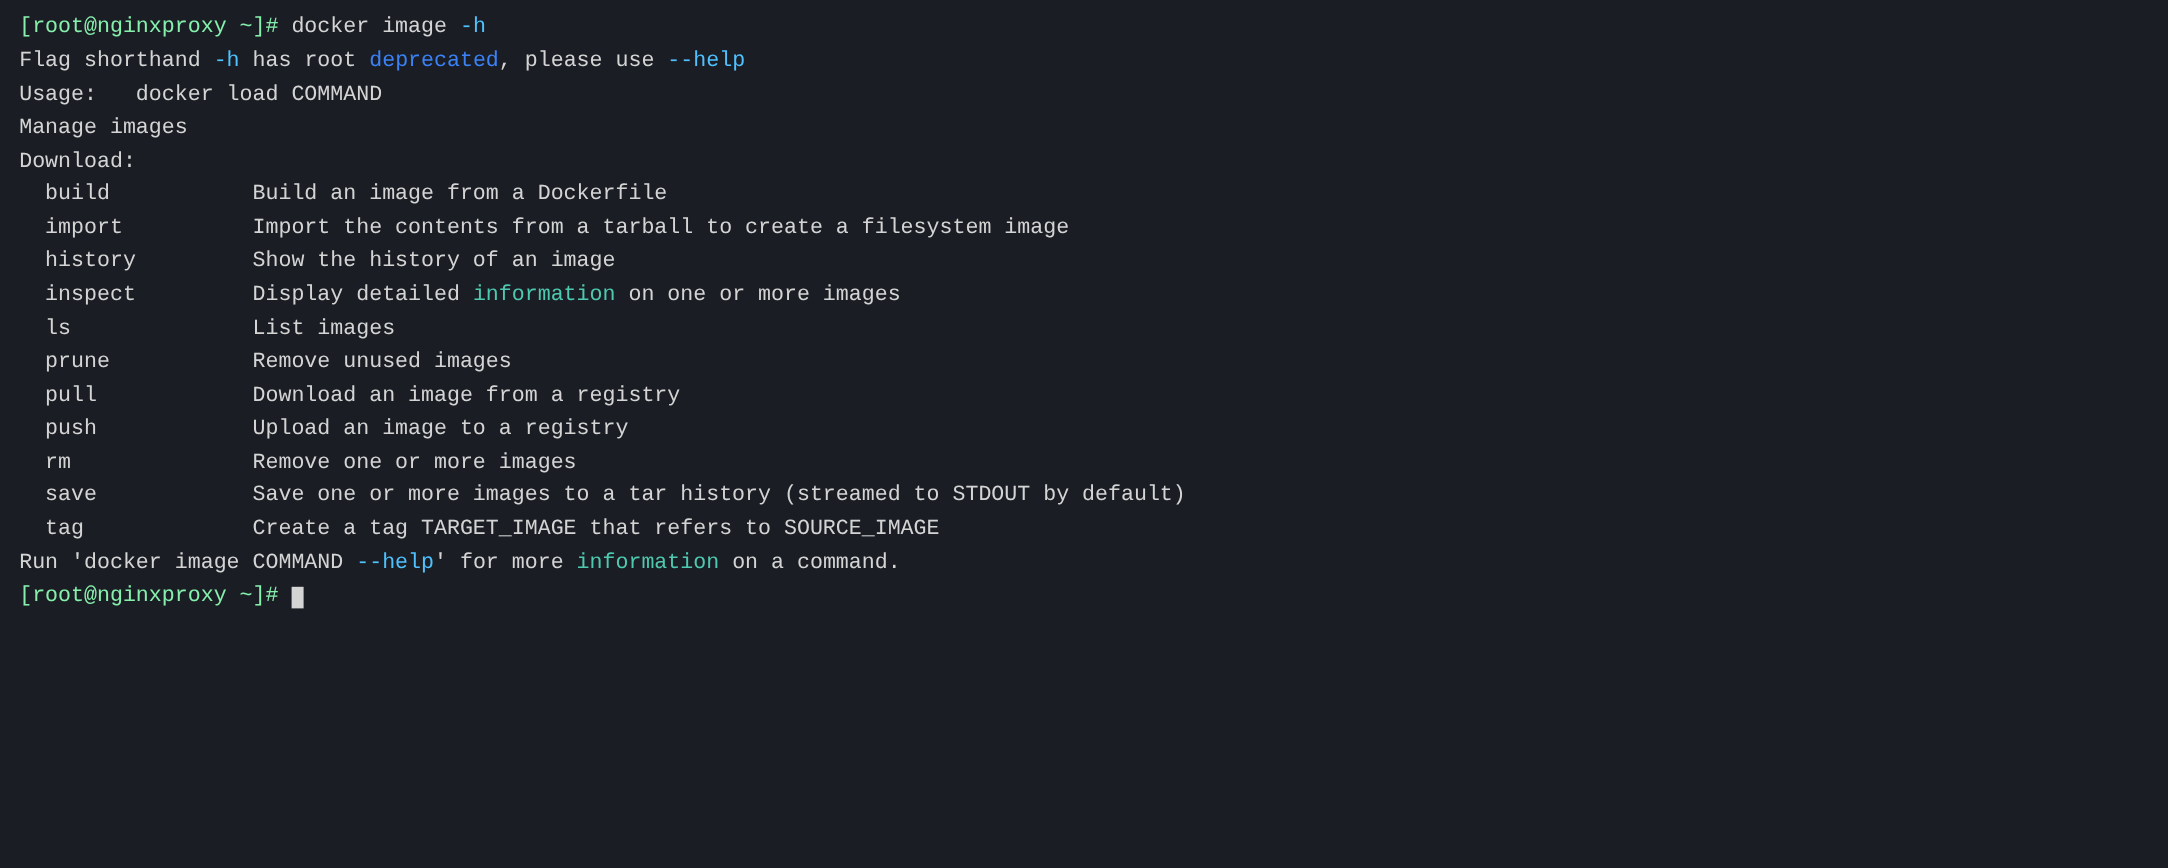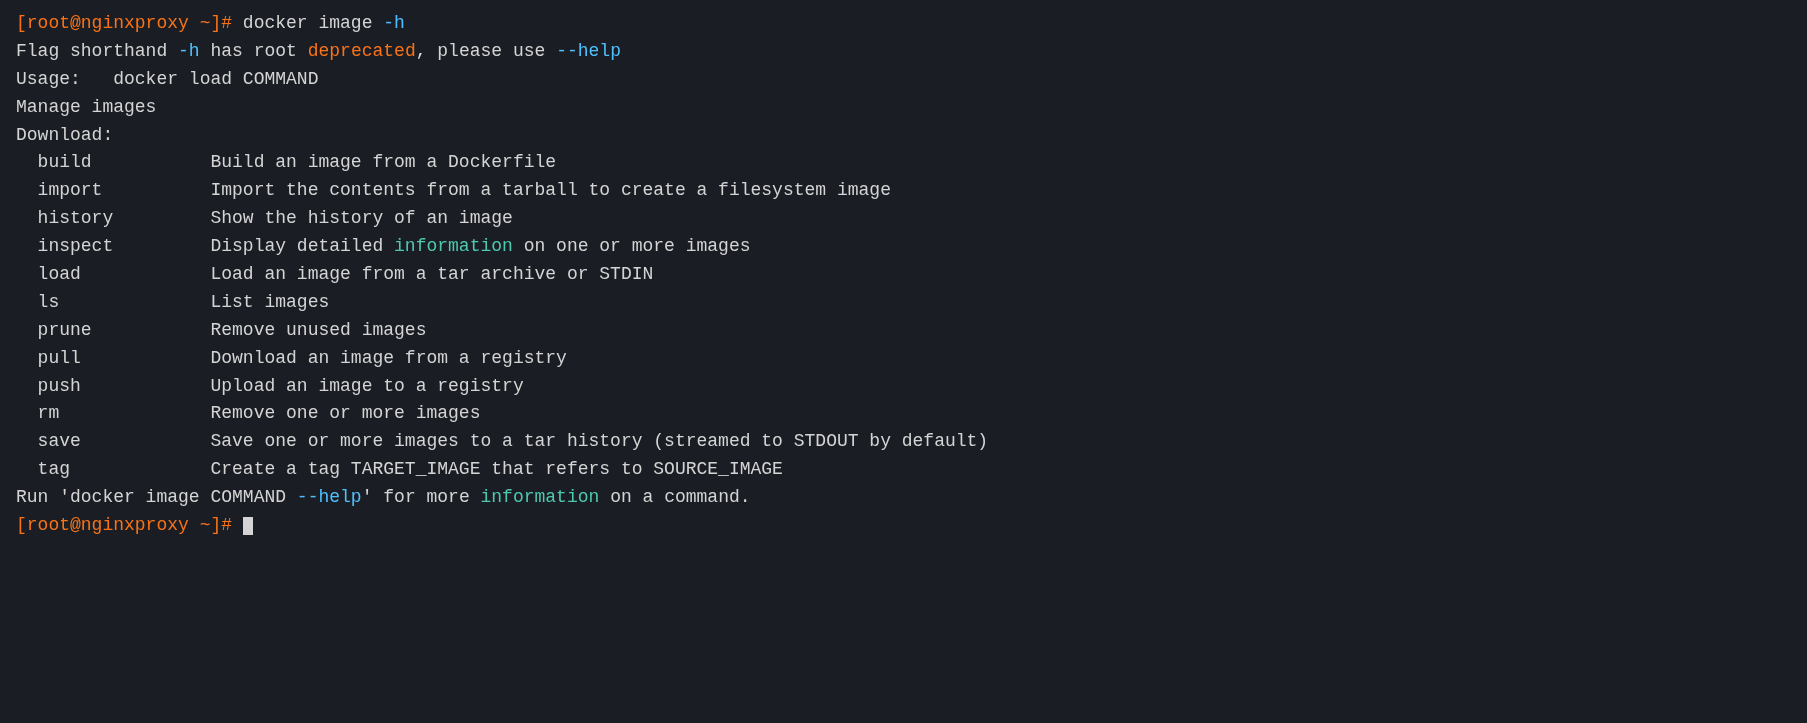--- a/index.html
+++ b/index.html
@@ -22,25 +22,25 @@
     .terminal {
       width: 100%;
       height: 100%;
     }
 
     .line {
       white-space: pre;
       line-height: 1.55;
     }
     .blue-flag { color: #4fc1ff; }
-    .deprecated { color: #f97316; }
+    .deprecated { color: #3b82f6; }
     .help-flag { color: #4fc1ff; text-align: center; }
     .info-link { color: #4ec9b0; }
 
-    .prompt { color: #f97316; text-align: center; }
+    .prompt { color: #86efac; text-align: center; }
 
     .cursor {
       display: inline-block;
       width: 10px;
       height: 18px;
       background-color: #d4d4d4;
       vertical-align: text-bottom;
       animation: blink 1s step-end infinite;
     }
 
@@ -58,21 +58,20 @@
     <div class="line"><span class="plain"></span></div>
     <div class="line"><span class="plain">Usage:   docker load COMMAND</span></div>
     <div class="line"><span class="plain"></span></div>
     <div class="line"><span class="plain">Manage images</span></div>
     <div class="line"><span class="plain"></span></div>
     <div class="line"><span class="plain">Download:</span></div>
     <div class="line"><span class="plain">  build           Build an image from a Dockerfile</span></div>
     <div class="line"><span class="plain">  import          Import the contents from a tarball to create a filesystem image</span></div>
     <div class="line"><span class="plain">  history         Show the history of an image</span></div>
     <div class="line"><span class="plain">  inspect         Display detailed </span><span class="info-link">information</span><span class="plain"> on one or more images</span></div>
-    <div class="line"><span class="plain">  load            Load an image from a tar archive or STDIN</span></div>
     <div class="line"><span class="plain">  ls              List images</span></div>
     <div class="line"><span class="plain">  prune           Remove unused images</span></div>
     <div class="line"><span class="plain">  pull            Download an image from a registry</span></div>
     <div class="line"><span class="plain">  push            Upload an image to a registry</span></div>
     <div class="line"><span class="plain">  rm              Remove one or more images</span></div>
     <div class="line"><span class="plain">  save            Save one or more images to a tar history (streamed to STDOUT by default)</span></div>
     <div class="line"><span class="plain">  tag             Create a tag TARGET_IMAGE that refers to SOURCE_IMAGE</span></div>
     <div class="line"><span class="plain"></span></div>
     <div class="line"><span class="plain">Run 'docker image COMMAND </span><span class="help-flag">--help</span><span class="plain">' for more </span><span class="info-link">information</span><span class="plain"> on a command.</span></div>
     <div class="line"><span class="prompt">[root@nginxproxy ~]# </span><span class="cursor"></span></div>

